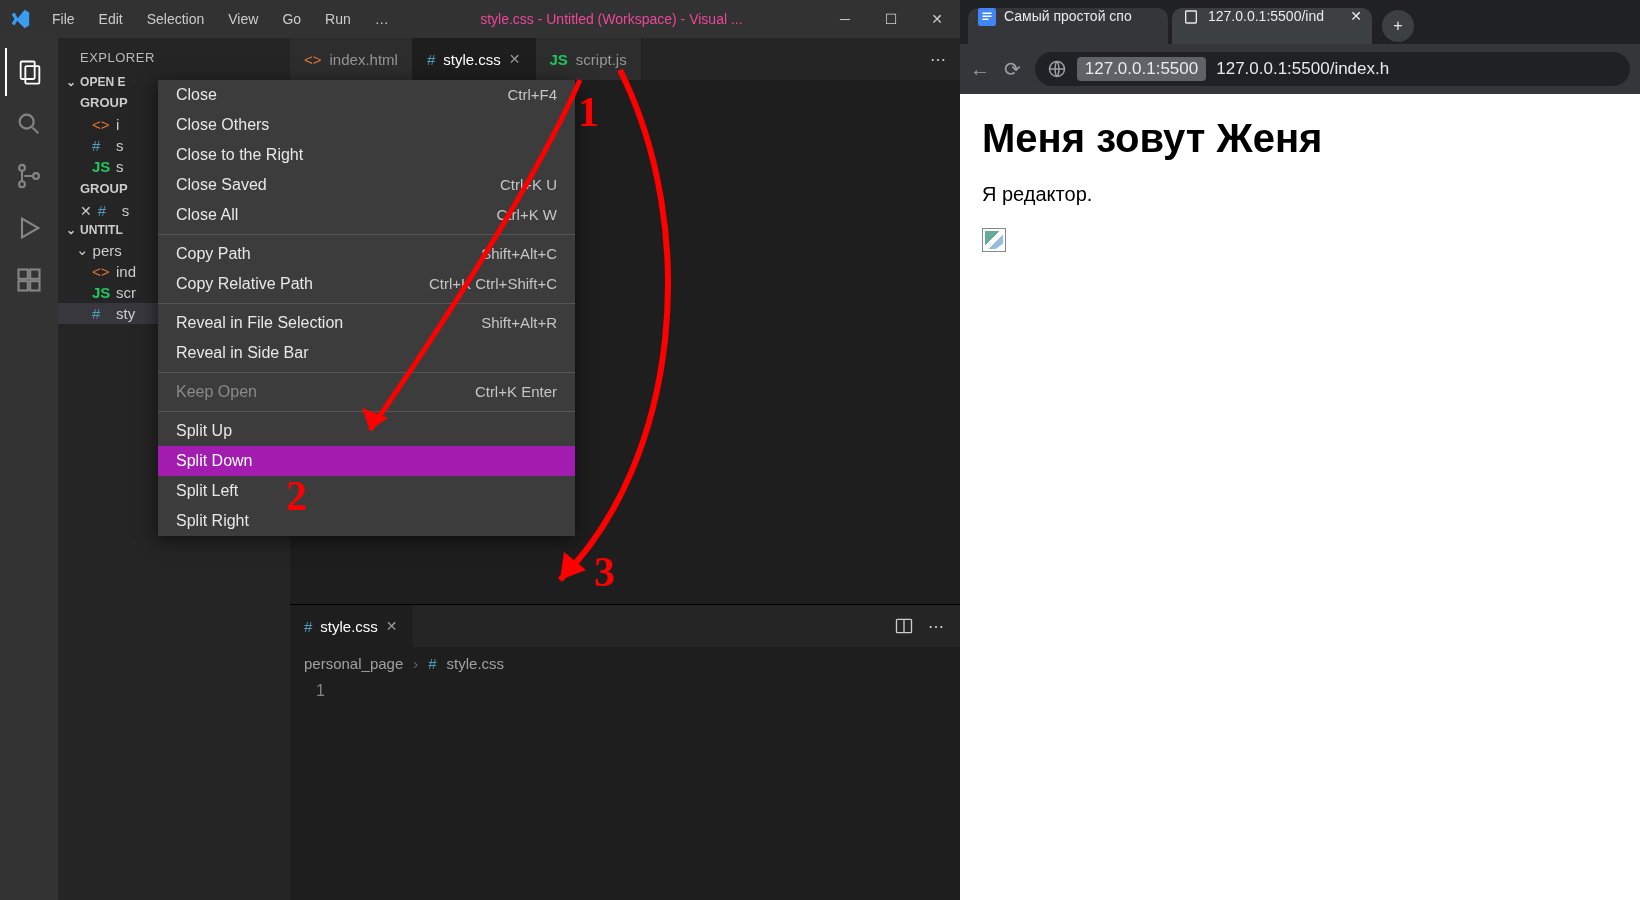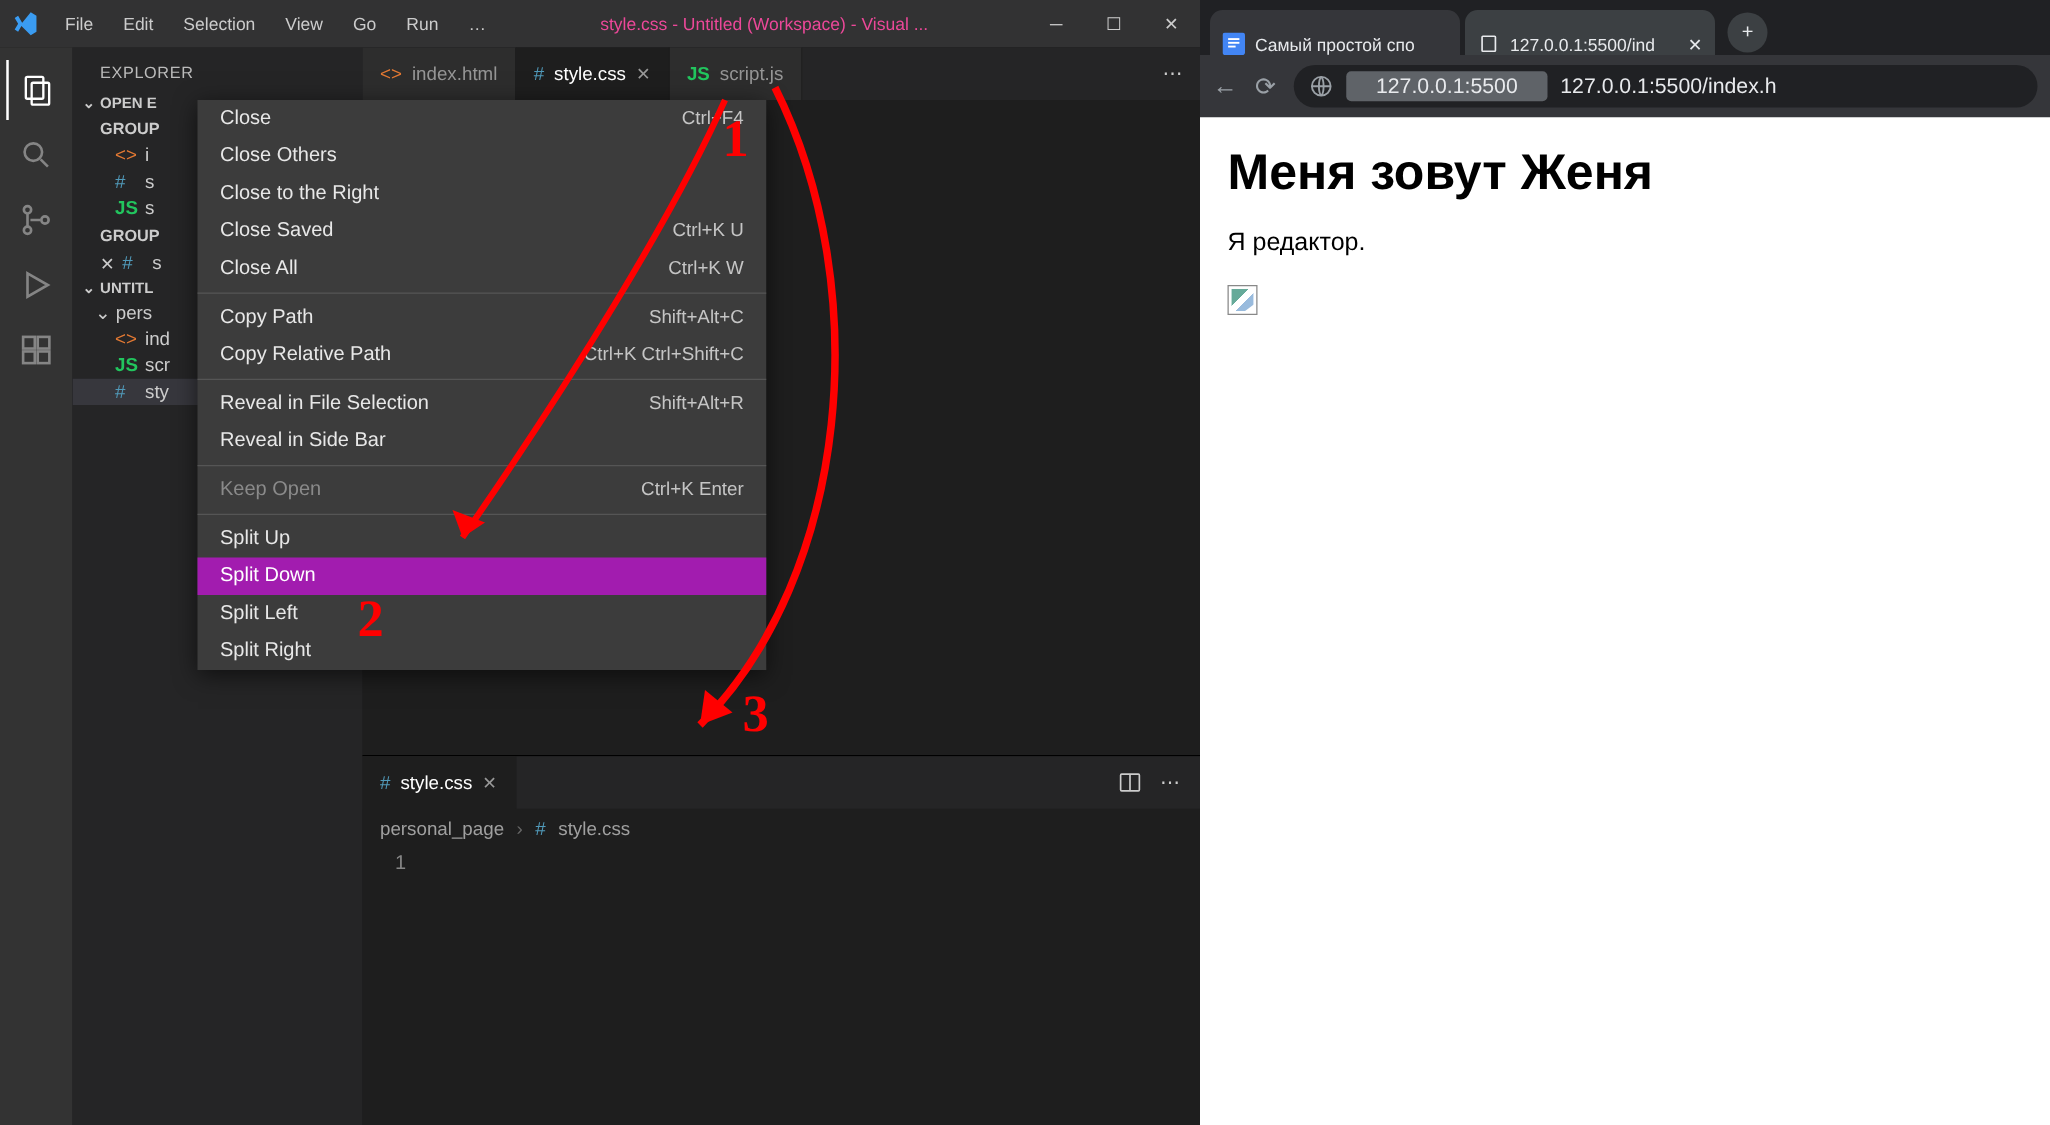--- a/index.html
+++ b/index.html
@@ -42,31 +42,31 @@
 
 .pane2 { border-top:1px solid #000; background:#1e1e1e; }
 .pane2-tabs { height:42px; background:#252526; display:flex; align-items:stretch; }
 .pane2-tabs .spacer { flex:1; }
 .pane2-actions { display:flex; align-items:center; gap:14px; padding:0 16px; color:#ccc; }
 .breadcrumb { padding:8px 14px; color:#a0a0a0; font-size:15px; display:flex; align-items:center; gap:10px; }
 .breadcrumb .chev { color:#666; }
 .gutter { padding:2px 0 0 26px; color:#858585; font-size:16px; }
 
 
-.ctx { position:absolute; left:158px; top:80px; width:455px; background:#3c3c3c; color:#e8e8e8; font-size:16px; box-shadow:0 4px 18px rgba(0,0,0,0.6); z-index:50; }
+.ctx { position:absolute; left:158px; top:80px; width:417px; background:#3c3c3c; color:#e8e8e8; font-size:16px; box-shadow:0 4px 18px rgba(0,0,0,0.6); z-index:50; }
 .ctx-item { display:flex; justify-content:space-between; padding:6px 18px; }
 .ctx-item.disabled { color:#8a8a8a; }
 .ctx-item.hover { background:#a21caf; color:#fff; }
 .ctx-sep { height:1px; background:#555; margin:4px 0; }
 .ctx-item .sc { color:#c5c5c5; font-size:15px; }
 
 
 .browser { position:absolute; left:960px; top:0; width:680px; height:100%; background:#fff; display:flex; flex-direction:column; }
 .br-tabs { height:44px; background:#202124; display:flex; align-items:flex-end; padding-left:8px; gap:4px; }
-.br-tab { height:36px; background:#35363a; border-radius:10px 10px 0 0; display:flex; align-items:flex-end; padding:0 10px; color:#e8eaed; font-size:14px; gap:8px; min-width:0; }
+.br-tab { height:36px; background:#35363a; border-radius:10px 10px 0 0; display:flex; align-items:flex-start; padding:0 10px; color:#e8eaed; font-size:14px; gap:8px; min-width:0; }
 .br-tab.active { background:#3c4043; }
 .br-tab .favicon { width:18px; height:18px; display:inline-flex; align-items:center; justify-content:center; }
 .br-tab .label { white-space:nowrap; overflow:hidden; }
 .br-newtab { width:32px; height:32px; background:#3c4043; border-radius:50%; display:flex; align-items:center; justify-content:center; color:#e8eaed; margin-left:6px; margin-bottom:2px; }
 .br-toolbar { height:50px; background:#35363a; display:flex; align-items:center; padding:0 10px; gap:14px; }
 .br-nav-btn { color:#9aa0a6; font-size:20px; }
 .br-addr { flex:1; height:34px; background:#202124; border-radius:18px; display:flex; align-items:center; padding:0 12px; color:#e8eaed; font-size:17px; gap:10px; }
 .br-content { flex:1; background:#fff; padding:22px 22px; color:#000; font-family:Georgia,"Times New Roman",serif; }
 .br-content h1 { font-size:40px; font-weight:700; margin-bottom:22px; }
 .br-content p { font-size:20px; margin-bottom:22px; }
@@ -329,21 +329,21 @@
   <div class="br-toolbar">
     <span class="br-nav-btn">←</span>
     <span class="br-nav-btn">⟳</span>
     <div class="br-addr">
       <span>
           <svg width="20" height="20" viewBox="0 0 24 24" fill="none" stroke="#9aa0a6" stroke-width="1.8">
             <circle cx="12" cy="12" r="9"></circle>
             <path d="M3 12h18M12 3c3 3 3 15 0 18M12 3c-3 3-3 15 0 18"></path>
           </svg>
         </span>
-      <span style="background:#5f6368;padding:2px 24px;border-radius:4px">127.0.0.1:5500</span>
+      <span style="background:#5f6368;padding:2px 8px;border-radius:4px">127.0.0.1:5500</span>
       <span>127.0.0.1:5500/index.h</span>
     </div>
   </div>
   <div class="br-content">
     <h1>Меня зовут Женя</h1>
     <p>Я редактор.</p>
     <div class="broken-img"></div>
   </div>
 </div>
 

